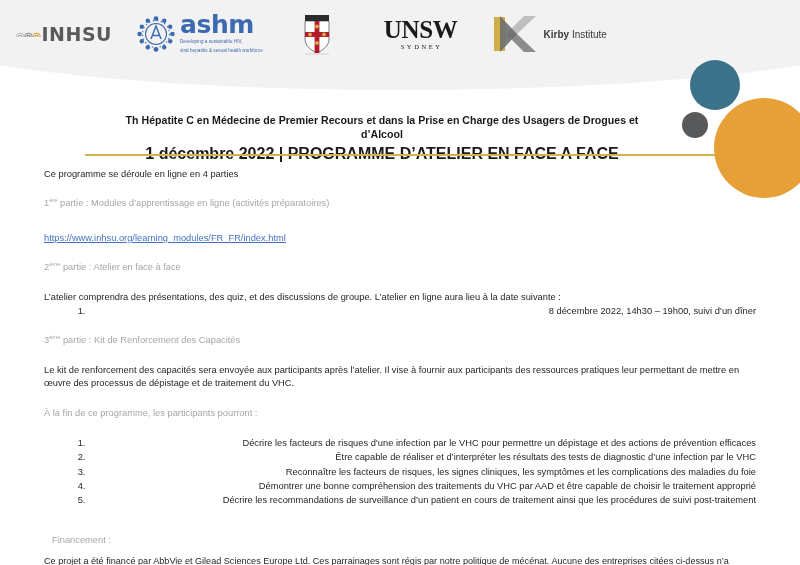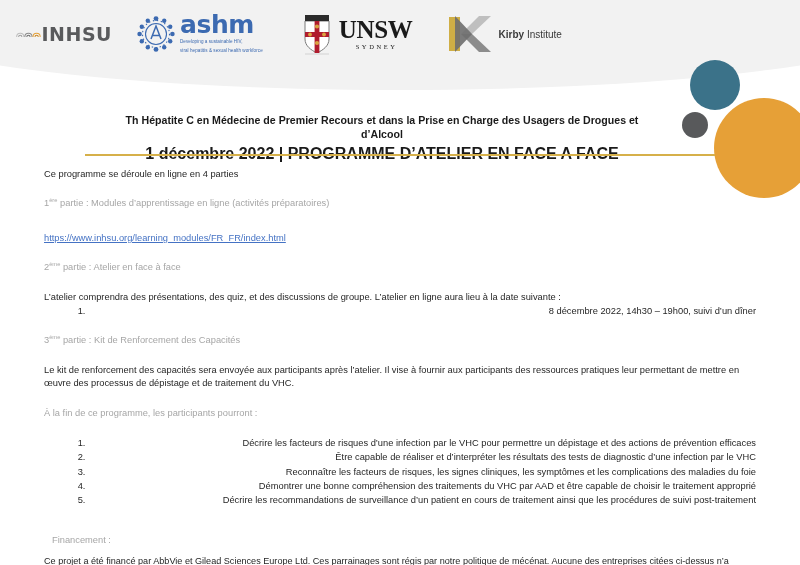--- a/index.html
+++ b/index.html
@@ -83,20 +83,21 @@
     line-height: 1.45;
     margin-top: 2px;
     letter-spacing: 0.05px;
   }
 
   
   .logo-unsw {
     margin-left: 38px;
     display: flex;
     align-items: center;
+    gap: 45px;
   }
   .unsw-text {
     margin-left: 6px;
     display: flex;
     flex-direction: column;
     align-items: center;
   }
   .unsw-word {
     font-family: "Liberation Serif", serif;
     font-weight: bold;

